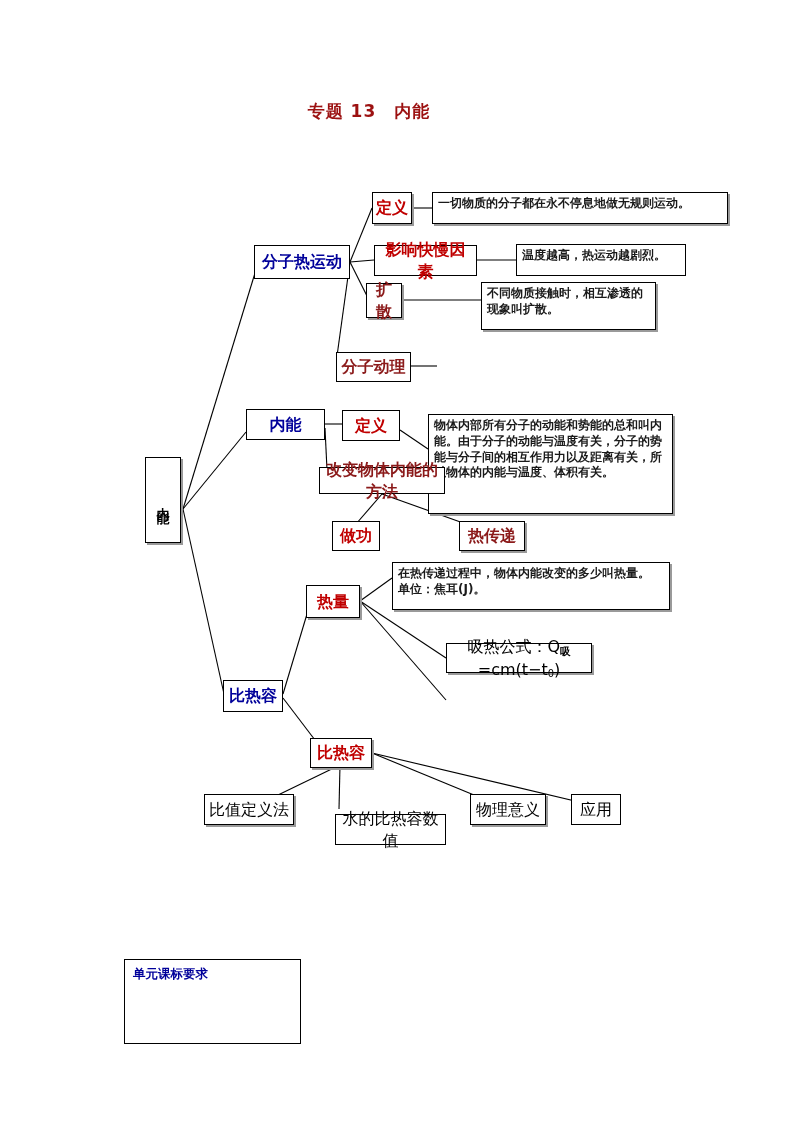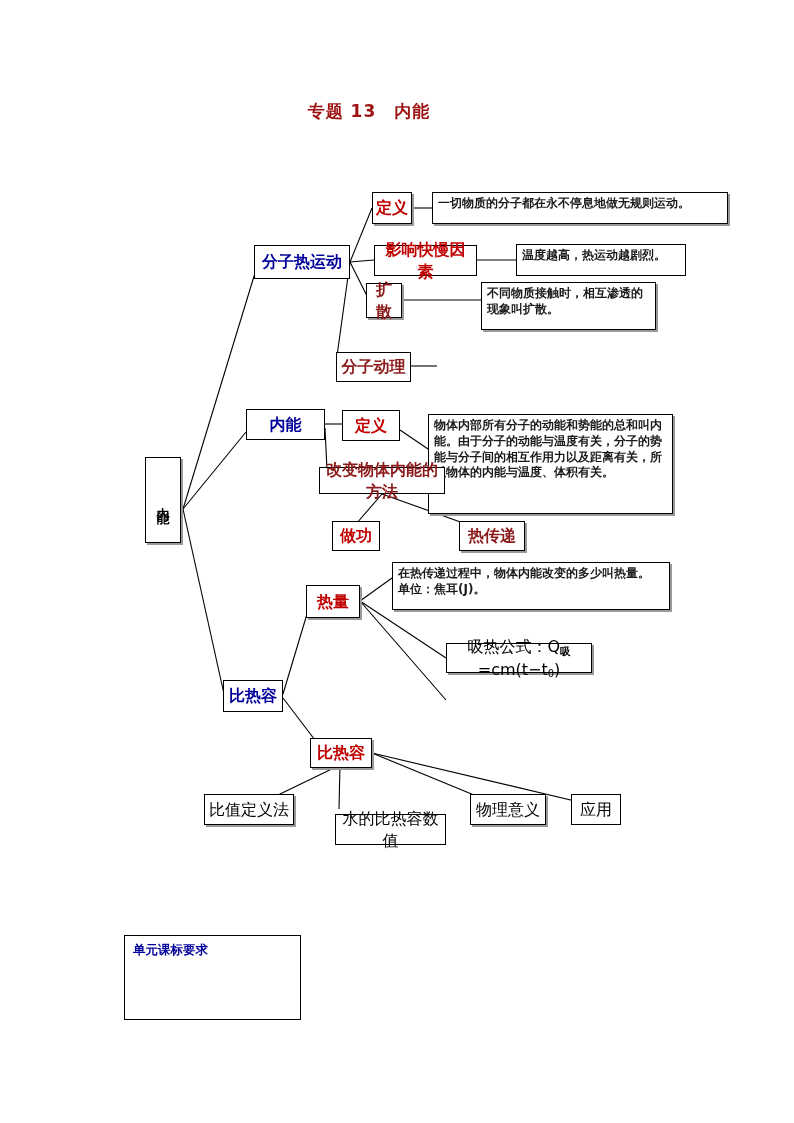--- a/index.html
+++ b/index.html
@@ -91,20 +91,21 @@
     position: absolute;
     box-sizing: border-box;
     border: 1px solid #000000;
     background: #ffffff;
     z-index: 3;
     color: #00009a;
     font-weight: bold;
     font-size: 12.5px;
     padding: 6px 0 0 8px;
     text-align: left;
+    margin-top: 24px;
   }
   sub { font-size: 0.62em; vertical-align: -0.22em; }
   .sub-cn { font-size: 0.66em; vertical-align: -0.25em; font-weight: bold; }
 </style>
 </head>
 <body>
 
 <div id="page">
 
   <div id="title">专题 13　内能</div>

